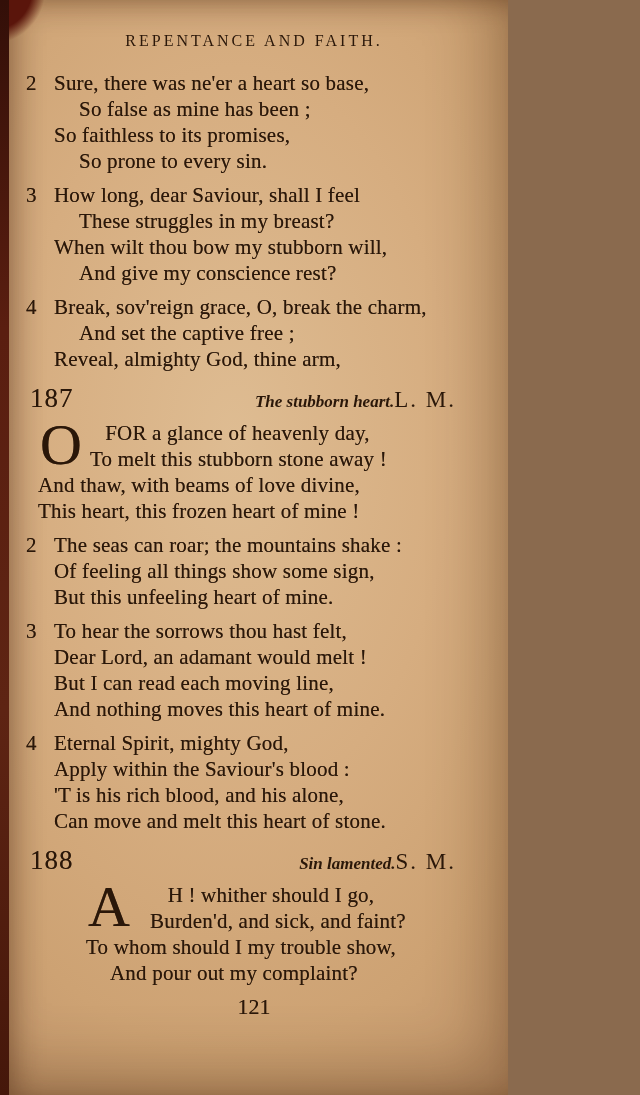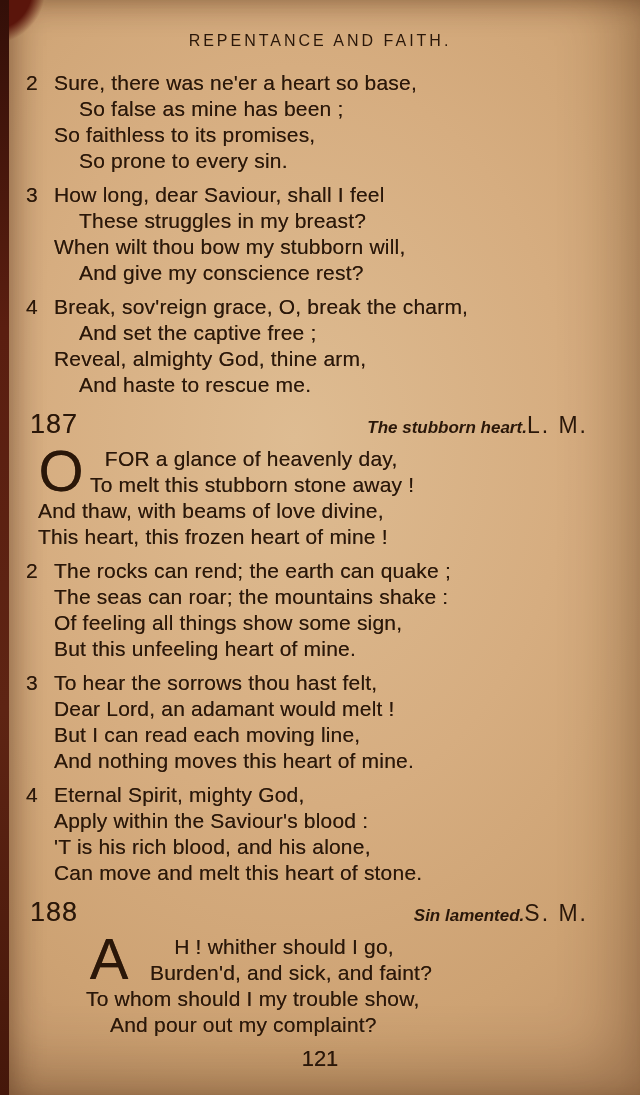--- a/index.html
+++ b/index.html
@@ -1,21 +1,21 @@
 <!DOCTYPE html>
 <html><head>
 <meta charset="utf-8">
 <style>
   html,body { margin:0; padding:0; background:#8a6a4e; }
   .page {
     position:relative;
-    width:640px; height:1095px;
+    width:508px; height:1095px;
     overflow:hidden;
     background: radial-gradient(ellipse 95% 75% at 46% 40%, #debc92 0%, #d6ad80 45%, #cda273 75%, #c0946a 100%);
-    font-family:Liberation Sans, sans-serif;
+    font-family:Liberation Serif, serif;
     color:#2a1709;
   }
   .page::after {
     content:""; position:absolute; inset:0; pointer-events:none;
     box-shadow: inset -20px -26px 60px rgba(70,35,10,0.30),
                 inset 22px 0 30px -8px rgba(60,22,8,0.40),
                 inset 0 14px 30px -12px rgba(70,30,8,0.25);
   }
   .spine {
     position:absolute; left:0; top:0; bottom:0; width:9px; z-index:2;
@@ -87,21 +87,20 @@
       <div class="vline ind">These struggles in my breast?</div>
       <div class="vline">When wilt thou bow my stubborn will,</div>
       <div class="vline ind">And give my conscience rest?</div>
     </div>
 
     <div class="verse">
       <span class="vnum">4</span>
       <div class="vline">Break, sov'reign grace, O, break the charm,</div>
       <div class="vline ind">And set the captive free ;</div>
       <div class="vline">Reveal, almighty God, thine arm,</div>
-      <div class="vline ind">And haste to rescue me.</div>
     </div>
 
     <div class="hymn-head">
       <span class="hymn-num">187</span>
       <span class="hymn-title">The stubborn heart.</span>
       <span class="hymn-meter">L. M.</span>
     </div>
 
     <div class="first-verse h187">
       <div class="fv-top">
@@ -110,21 +109,20 @@
           <div class="vline">FOR a glance of heavenly day,</div>
           <div class="vline fv2-187">To melt this stubborn stone away !</div>
         </div>
       </div>
       <div class="vline">And thaw, with beams of love divine,</div>
       <div class="vline">This heart, this frozen heart of mine !</div>
     </div>
 
     <div class="verse">
       <span class="vnum">2</span>
-      <div class="vline">The rocks can rend; the earth can quake ;</div>
       <div class="vline">The seas can roar; the mountains shake :</div>
       <div class="vline">Of feeling all things show some sign,</div>
       <div class="vline">But this unfeeling heart of mine.</div>
     </div>
 
     <div class="verse">
       <span class="vnum">3</span>
       <div class="vline">To hear the sorrows thou hast felt,</div>
       <div class="vline">Dear Lord, an adamant would melt !</div>
       <div class="vline">But I can read each moving line,</div>

